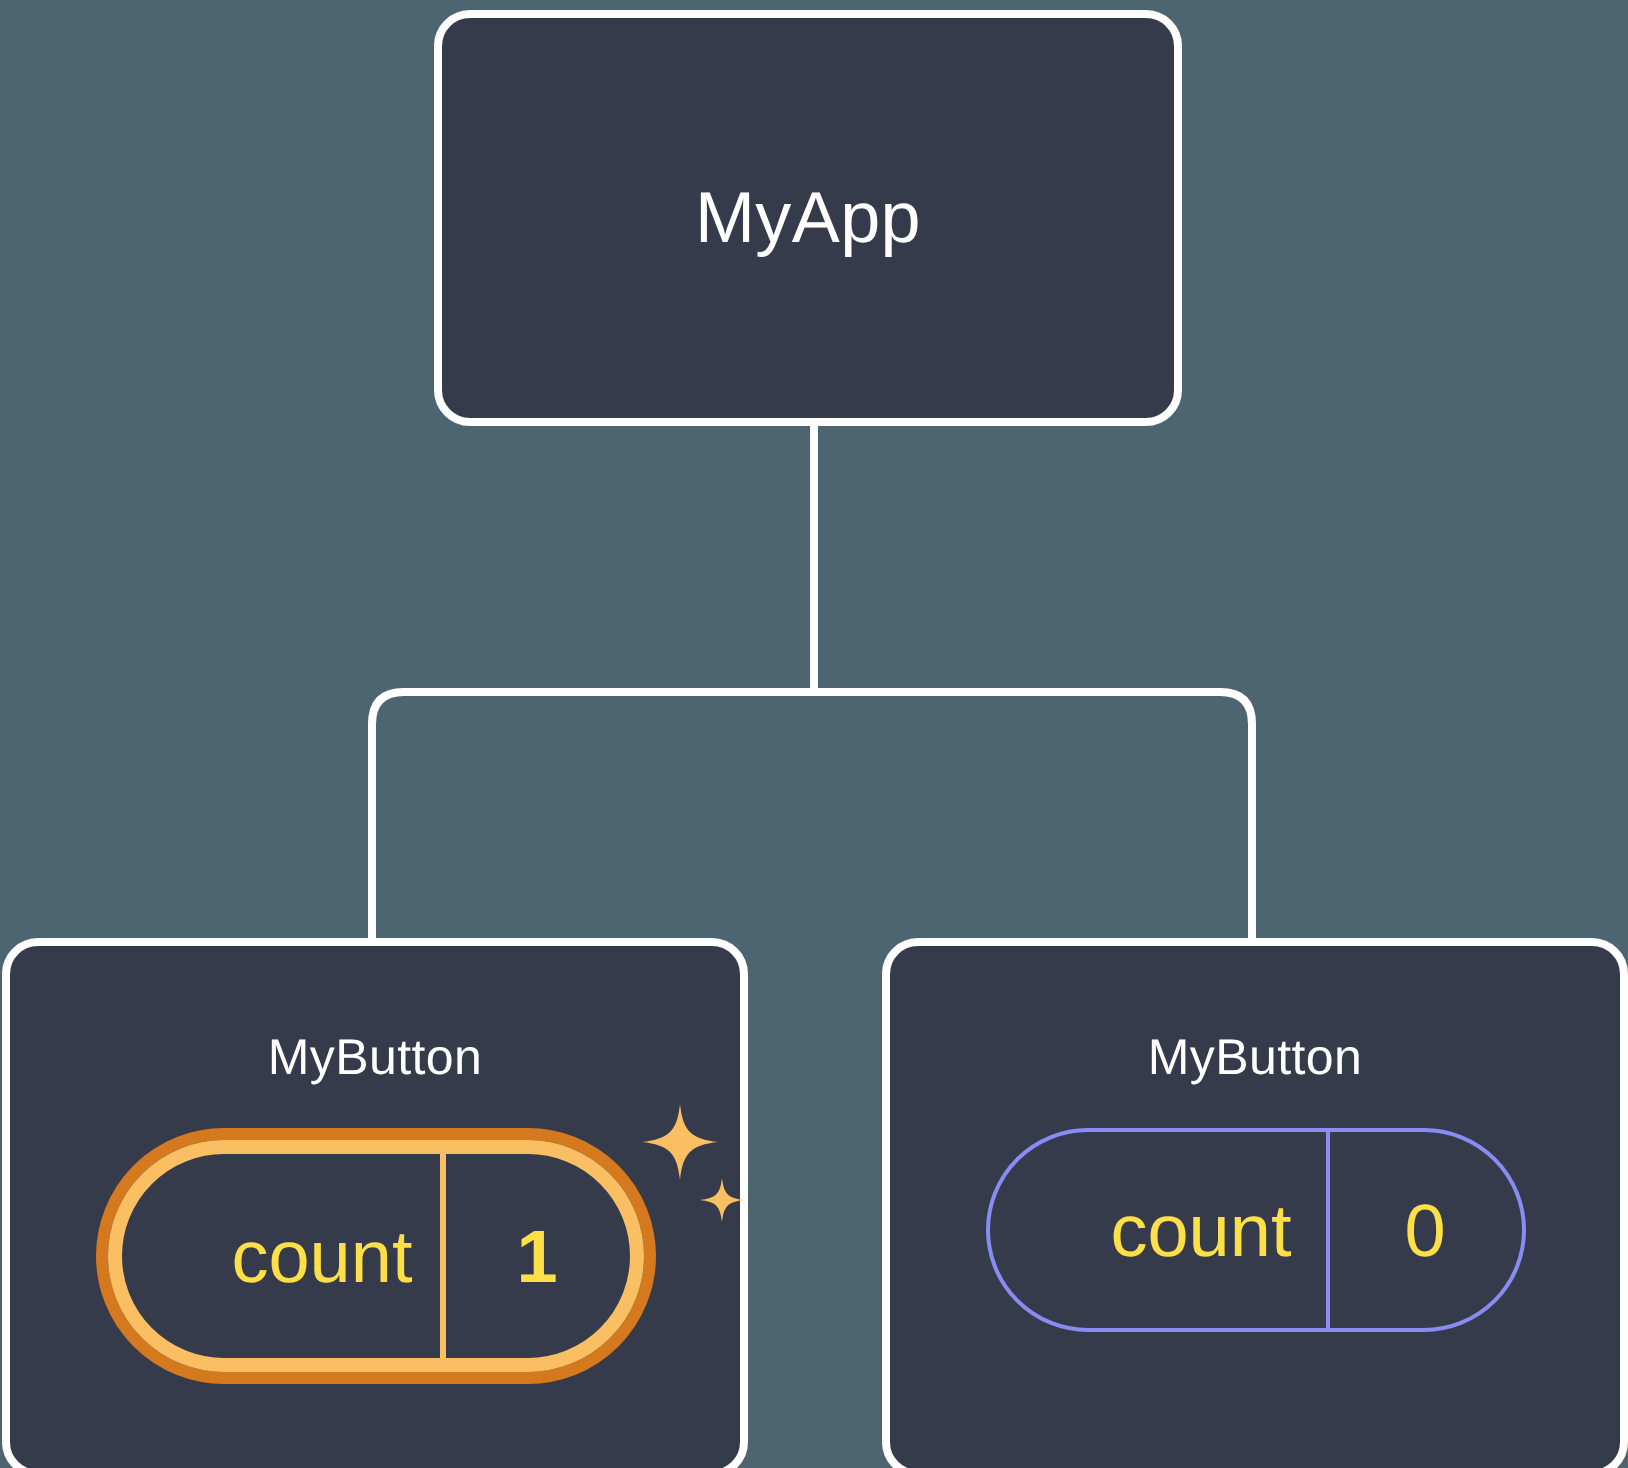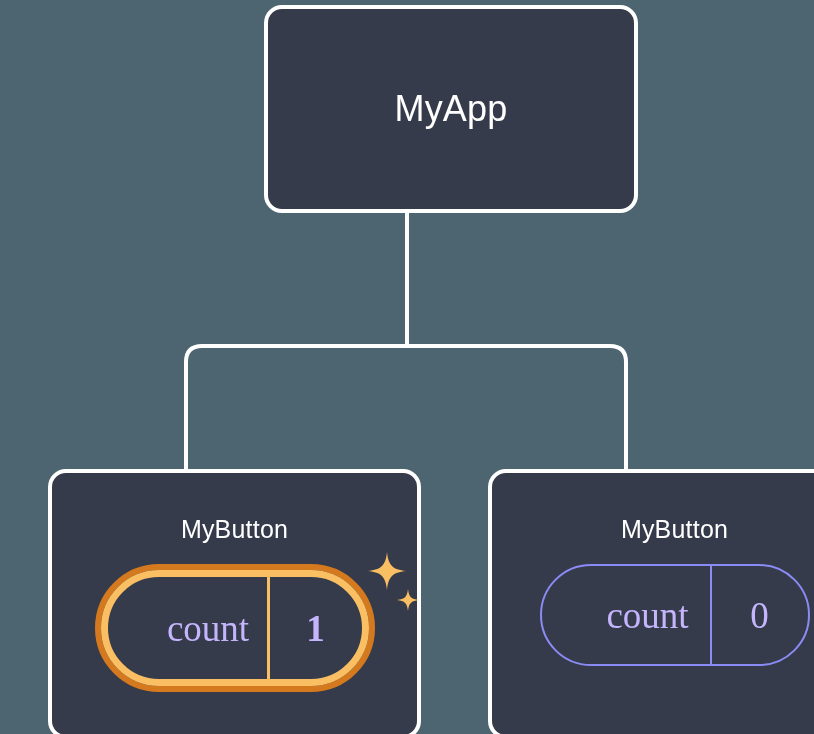--- a/index.html
+++ b/index.html
@@ -34,21 +34,20 @@
   
   .node {
     position: absolute;
     box-sizing: border-box;
     background: #353b4a;
     border: 4px solid #ffffff;
     border-radius: 18px;
     display: flex;
     flex-direction: column;
     align-items: center;
-    margin-left: 47px;
   }
   .node-root {
     left: 217px;
     top: 5px;
     width: 374px;
     height: 208px;
     justify-content: center;
   }
   .node-child-left {
     left: 1px;
@@ -119,24 +118,23 @@
     border: 7px solid #fbbf63;
     border-radius: 999px;
     display: flex;
     align-items: stretch;
   }
 
   .pill-cell {
     display: flex;
     align-items: center;
     justify-content: center;
-    color: #c4b5fd;
+    color: #fde047;
     line-height: 1;
     white-space: nowrap;
-    font-family: Liberation Serif, serif;
   }
   .pill-key {
     flex: 1 1 auto;
     font-size: 37px;
     font-weight: 400;
     padding-right: 2px;
   }
   .pill-val {
     flex: 0 0 auto;
     font-size: 37px;

